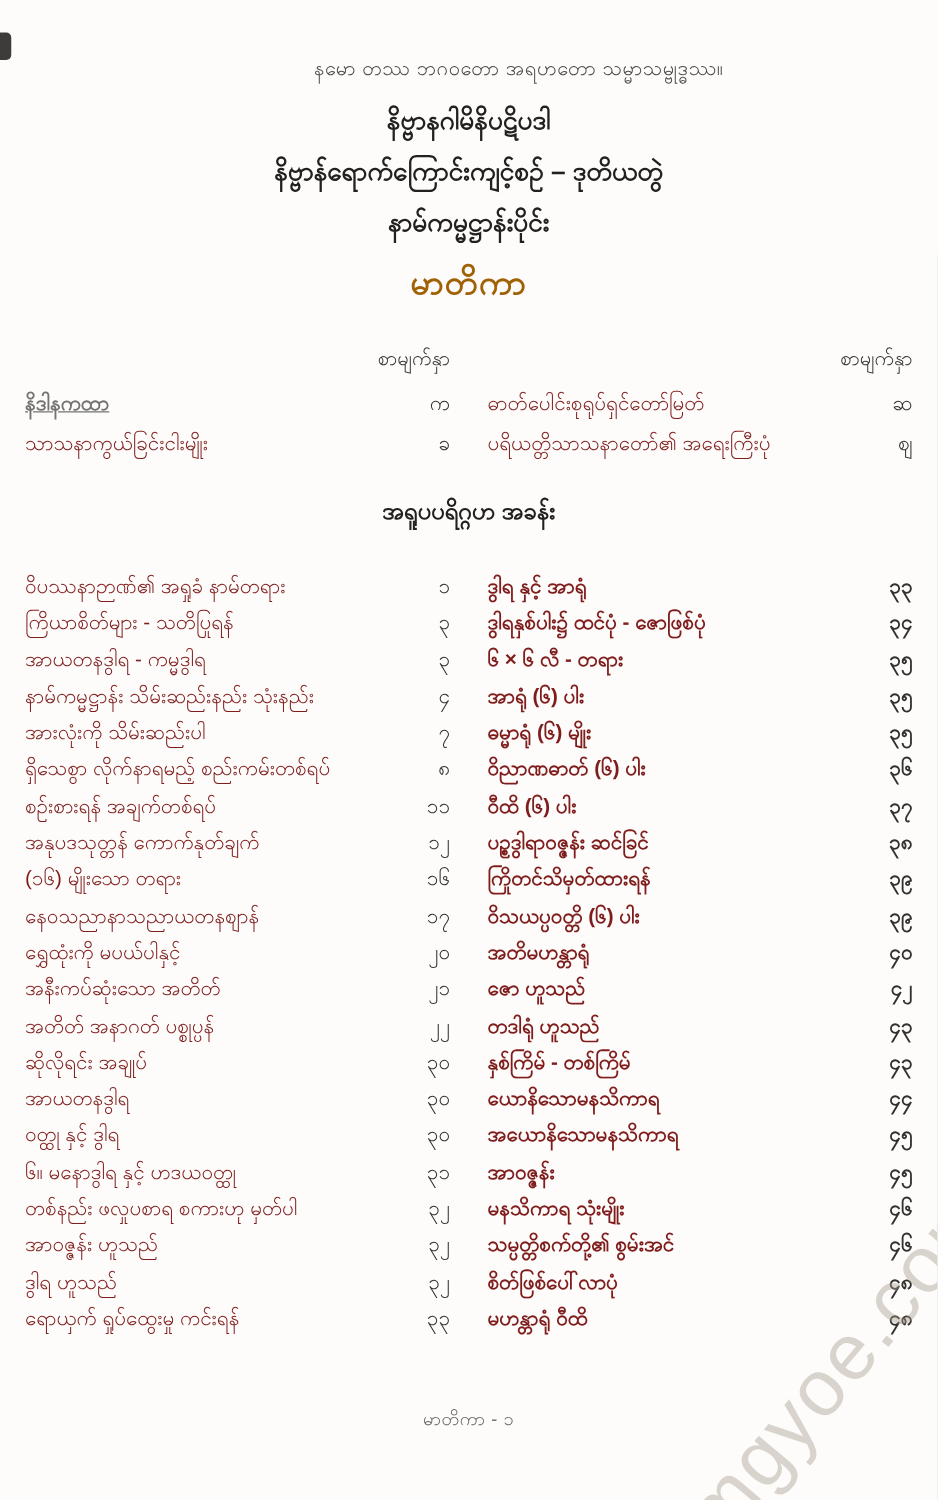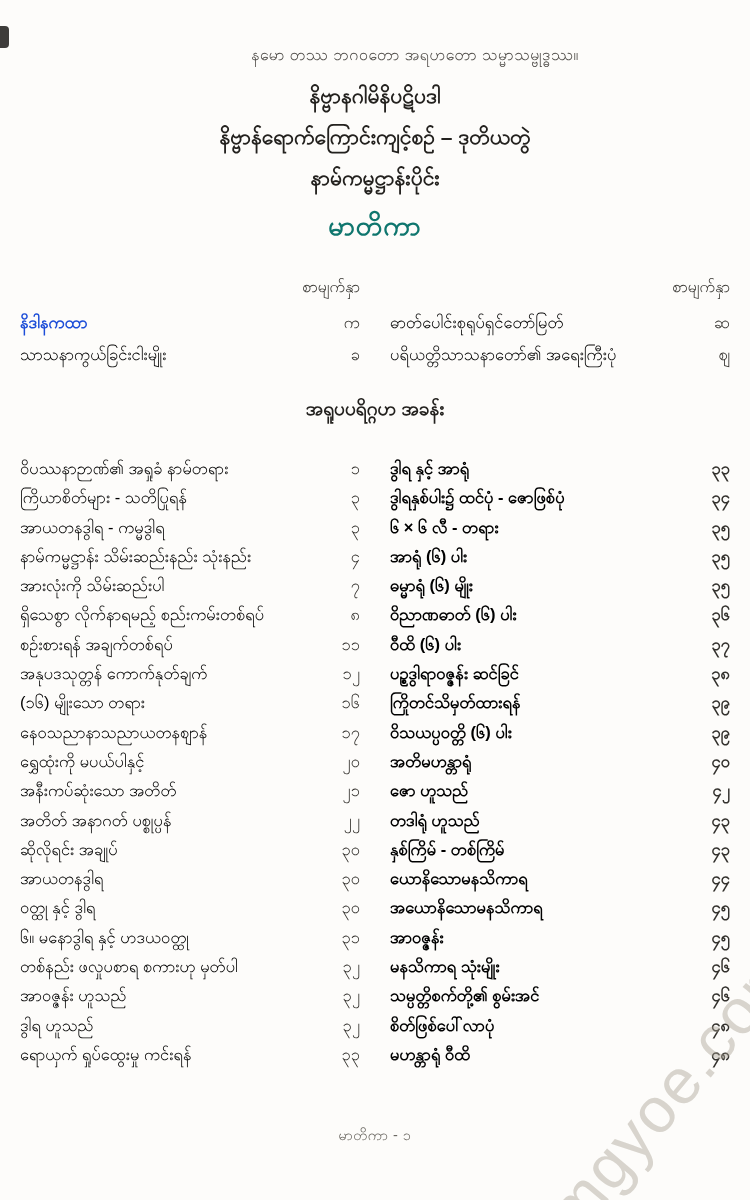--- a/index.html
+++ b/index.html
@@ -12,40 +12,40 @@
     overflow: hidden;
     font-family: "Liberation Sans", sans-serif;
     color: #32302d;
   }
   .centered { position: absolute; left: 0; width: 750px; text-align: center; }
   #invocation { top: 44px; font-size: 16px; color: #4e4b47; letter-spacing: 0.5px; padding-left: 40px; }
   .title-line { font-weight: 700; color: #23211e; }
   #title-line-1 { top: 82px;  font-size: 21px; }
   #title-line-2 { top: 123px; font-size: 21px; text-align: center; }
   #title-line-3 { top: 164px; font-size: 21px; }
-  #toc-title   { top: 208px; font-size: 27px; font-weight: 700; color: #0f766e; letter-spacing: 1px; }
+  #toc-title   { top: 208px; font-size: 27px; font-weight: 700; color: #a16207; letter-spacing: 1px; }
   #section-heading { top: 396px; font-size: 19px; font-weight: 700; color: #23211e; }
 
   .page-col-header {
     position: absolute; top: 276px; font-size: 16px; color: #3a3834;
     width: 340px; text-align: right;
   }
   #page-col-header-left  { left: 20px; }
   #page-col-header-right { left: 390px; }
 
   .rows { position: absolute; width: 340px; }
   #front-left  { left: 20px;  top: 312px; }
   #front-right { left: 390px; top: 312px; }
   #toc-left    { left: 20px;  top: 458px; }
   #toc-right   { left: 390px; top: 458px; font-weight: bold; }
 
   .row { display: flex; align-items: baseline; height: 29.3px; }
   .front .row { height: 32px; }
-  .row-title { flex: 1 1 auto; font-size: 16.5px; white-space: nowrap; overflow: hidden; color: #000000; }
-  .row-title.bold { font-weight: 700; color: #1d4ed8; }
+  .row-title { flex: 1 1 auto; font-size: 16.5px; white-space: nowrap; overflow: hidden; color: #7f1d1d; }
+  .row-title.bold { font-weight: 700; color: #737373; text-decoration: underline; }
   .row-page { flex: 0 0 auto; font-size: 16.5px; text-align: right; min-width: 30px; color: #33312d; }
 
   #footer {
     position: absolute; top: 1126px; left: 0; width: 750px;
     text-align: center; font-size: 14.5px; color: #6b6862; letter-spacing: 0.5px;
   }
 
   #watermark {
     position: absolute; left: 498px; top: 1052px;
     font-size: 64px; color: rgba(165, 158, 144, 0.42);

